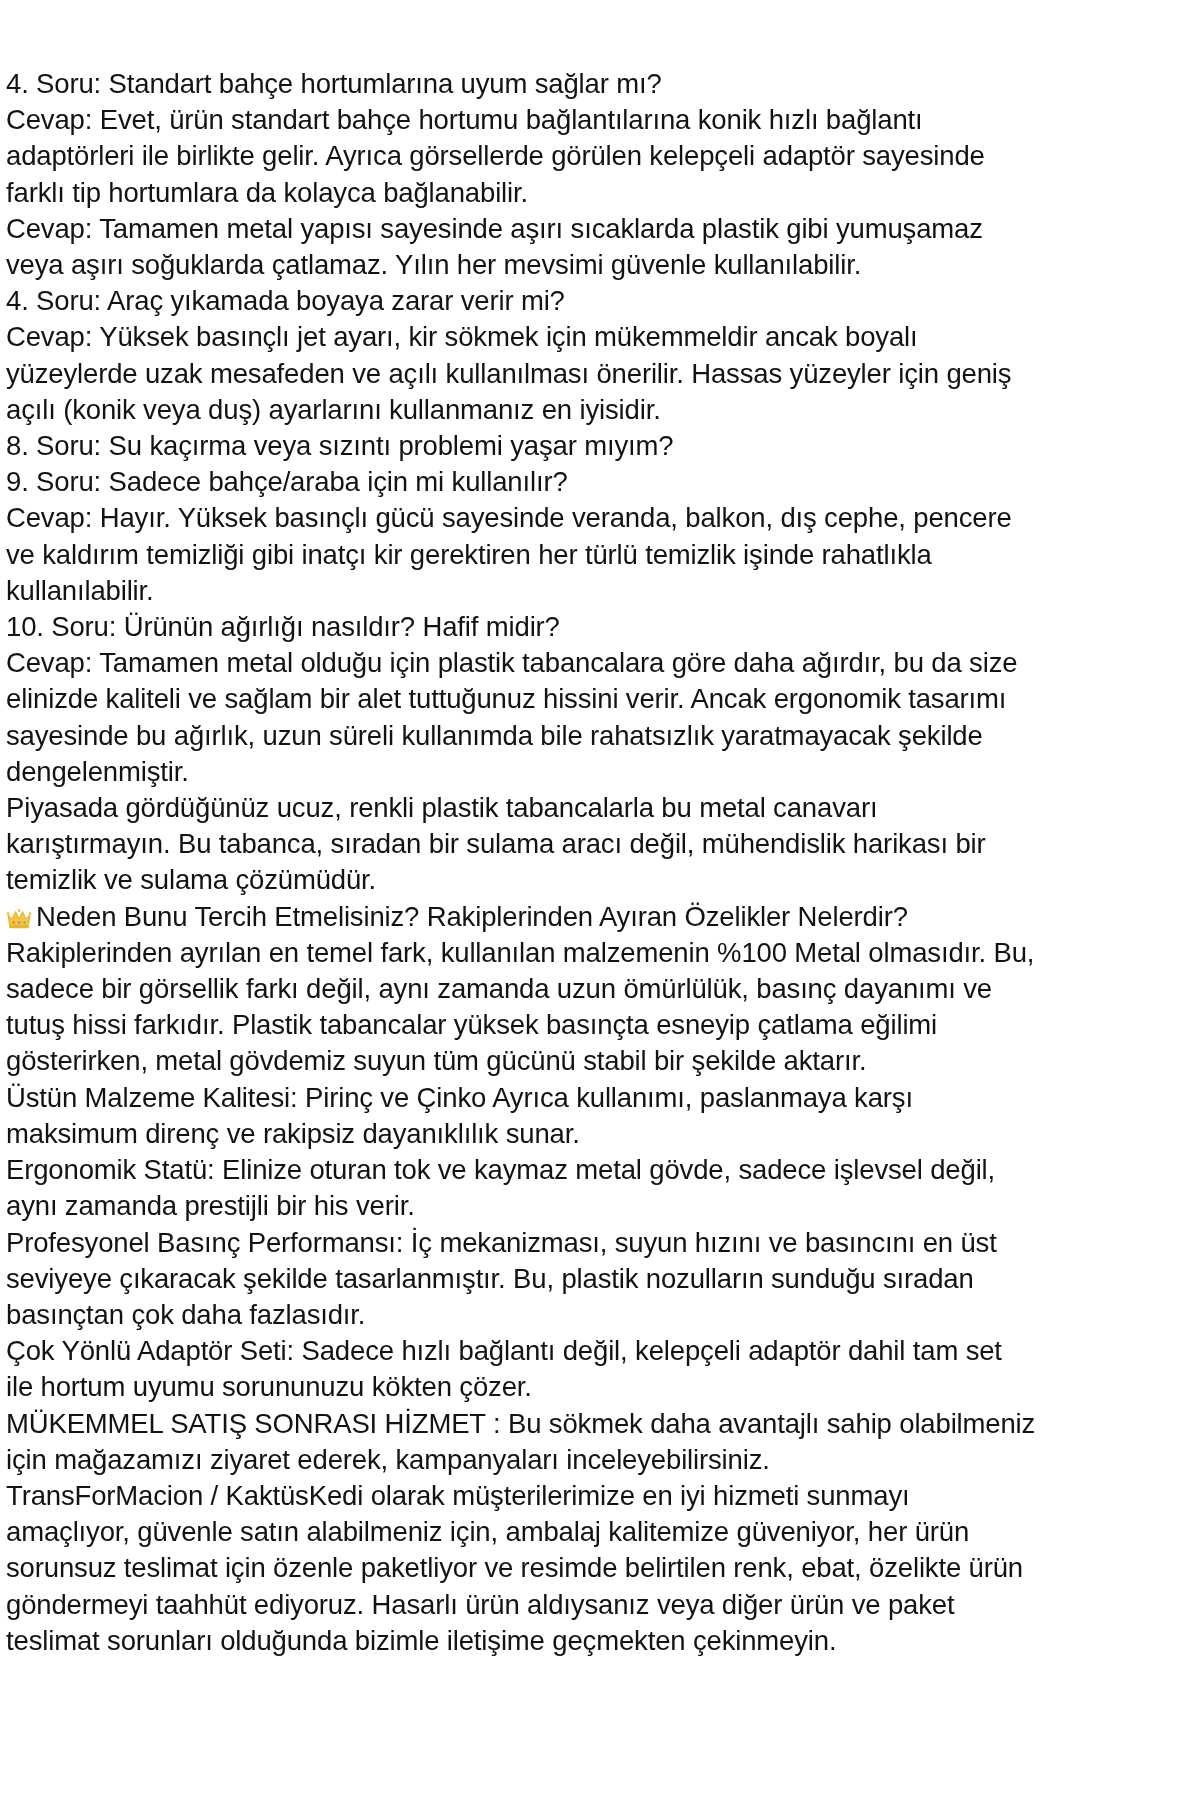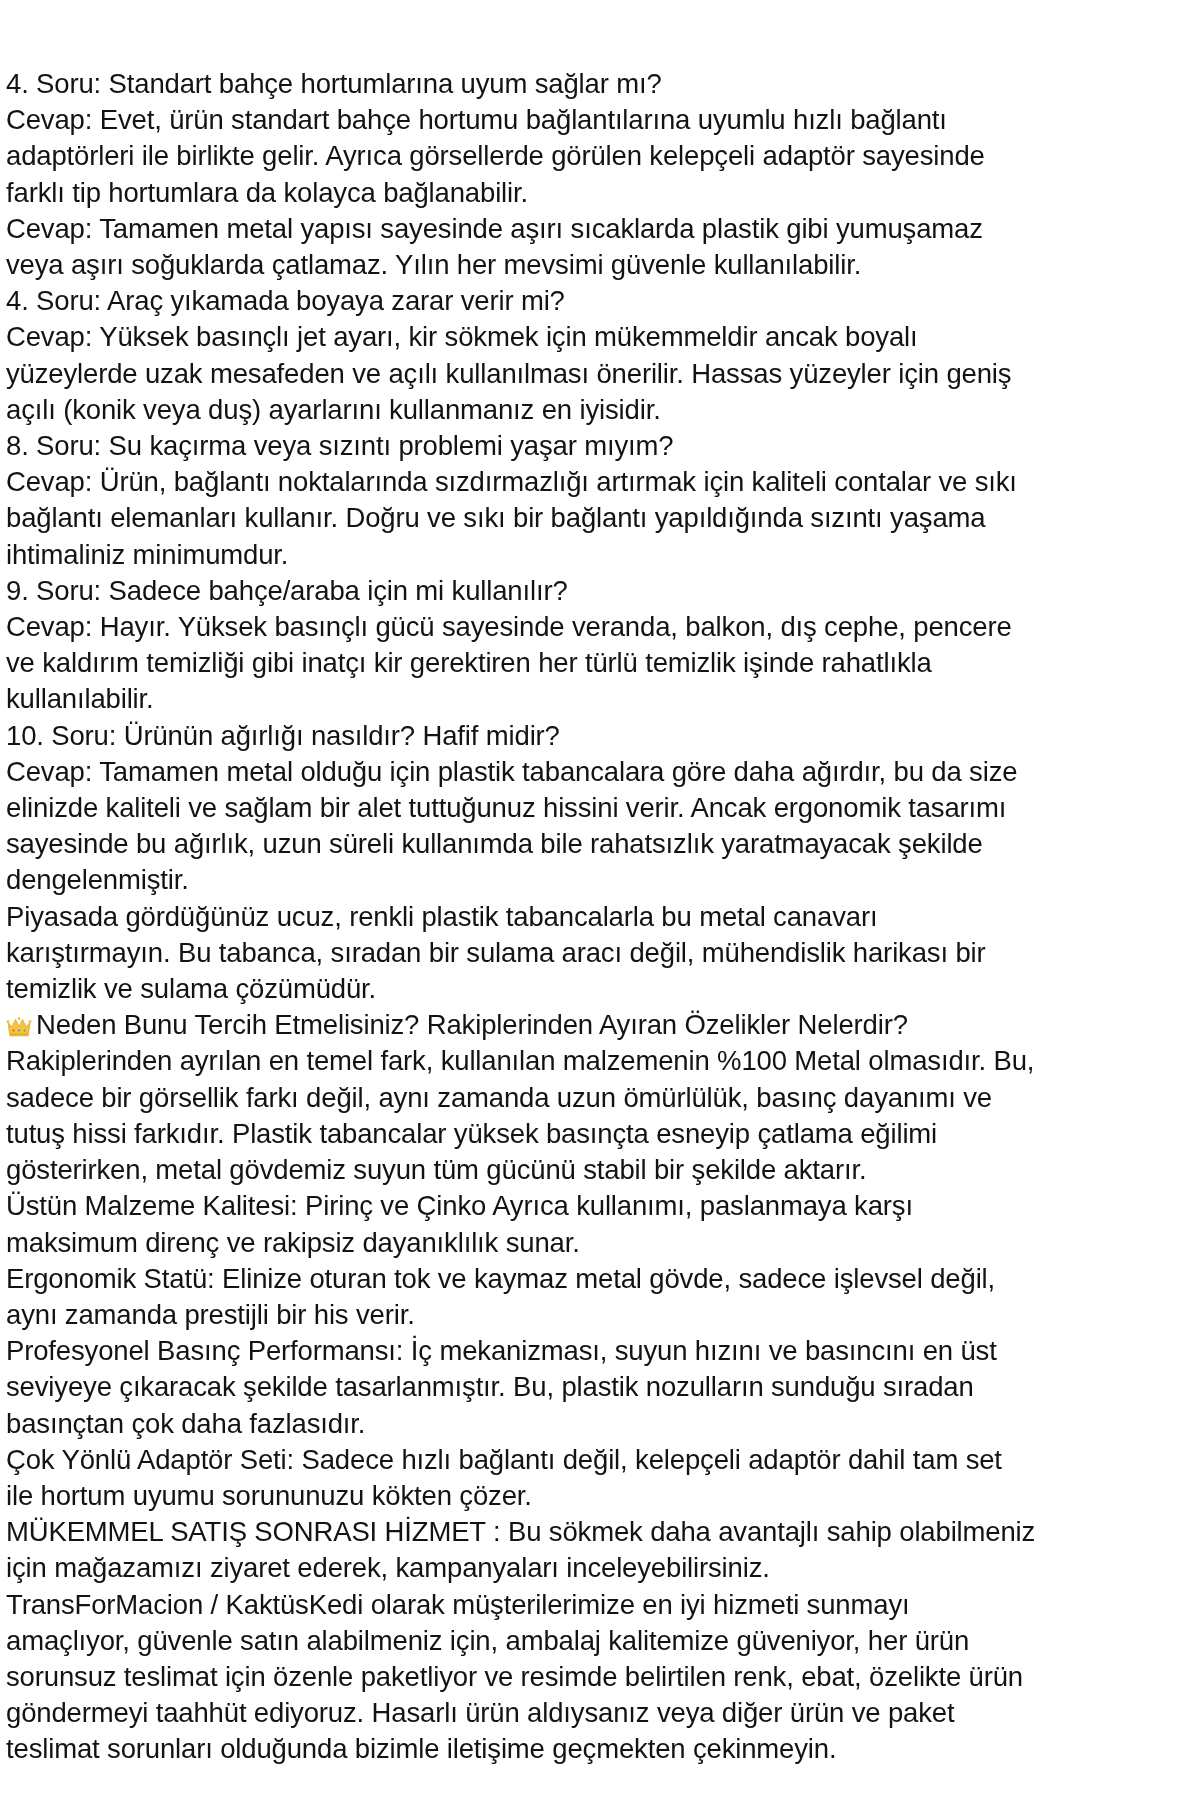--- a/index.html
+++ b/index.html
@@ -69,29 +69,28 @@
   }
 </style>
 </head>
 <body>
 
 <div class="page">
 
   <div class="doc-body">
 
     <p class="para">4. Soru: Standart bahçe hortumlarına uyum sağlar mı?</p>
-    <p class="para">Cevap: Evet, ürün standart bahçe hortumu bağlantılarına uyumlu hızlı bağlantı adaptörleri ile birlikte gelir. Ayrıca görsellerde görülen kelepçeli adaptör sayesinde farklı tip hortumlara da kolayca bağlanabilir.</p>
+    <p class="para">Cevap: Evet, ürün standart bahçe hortumu bağlantılarına konik hızlı bağlantı adaptörleri ile birlikte gelir. Ayrıca görsellerde görülen kelepçeli adaptör sayesinde farklı tip hortumlara da kolayca bağlanabilir.</p>
 
     <p class="para">Cevap: Tamamen metal yapısı sayesinde aşırı sıcaklarda plastik gibi yumuşamaz veya aşırı soğuklarda çatlamaz. Yılın her mevsimi güvenle kullanılabilir.</p>
 
     <p class="para">4. Soru: Araç yıkamada boyaya zarar verir mi?</p>
     <p class="para">Cevap: Yüksek basınçlı jet ayarı, kir sökmek için mükemmeldir ancak boyalı yüzeylerde uzak mesafeden ve açılı kullanılması önerilir. Hassas yüzeyler için geniş açılı (konik veya duş) ayarlarını kullanmanız en iyisidir.</p>
 
     <p class="para">8. Soru: Su kaçırma veya sızıntı problemi yaşar mıyım?</p>
-    <p class="para">Cevap: Ürün, bağlantı noktalarında sızdırmazlığı artırmak için kaliteli contalar ve sıkı bağlantı elemanları kullanır. Doğru ve sıkı bir bağlantı yapıldığında sızıntı yaşama ihtimaliniz minimumdur.</p>
 
     <p class="para">9. Soru: Sadece bahçe/araba için mi kullanılır?</p>
     <p class="para">Cevap: Hayır. Yüksek basınçlı gücü sayesinde veranda, balkon, dış cephe, pencere ve kaldırım temizliği gibi inatçı kir gerektiren her türlü temizlik işinde rahatlıkla kullanılabilir.</p>
 
     <p class="para">10. Soru: Ürünün ağırlığı nasıldır? Hafif midir?</p>
     <p class="para">Cevap: Tamamen metal olduğu için plastik tabancalara göre daha ağırdır, bu da size elinizde kaliteli ve sağlam bir alet tuttuğunuz hissini verir. Ancak ergonomik tasarımı sayesinde bu ağırlık, uzun süreli kullanımda bile rahatsızlık yaratmayacak şekilde dengelenmiştir.</p>
 
     <p class="para">Piyasada gördüğünüz ucuz, renkli plastik tabancalarla bu metal canavarı karıştırmayın. Bu tabanca, sıradan bir sulama aracı değil, mühendislik harikası bir temizlik ve sulama çözümüdür.</p>
 
     <p class="para emoji-line"><span class="crown-icon"><svg viewBox="0 0 26 24" xmlns="http://www.w3.org/2000/svg">

